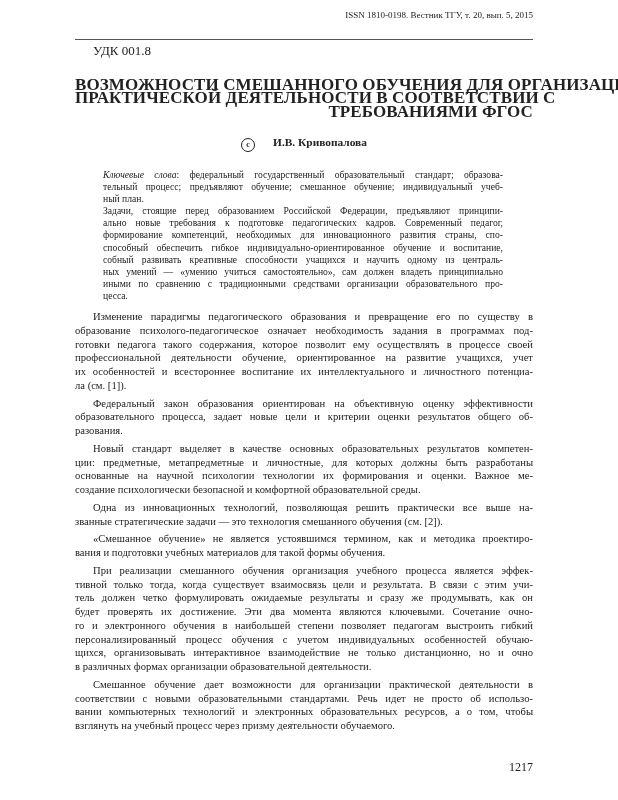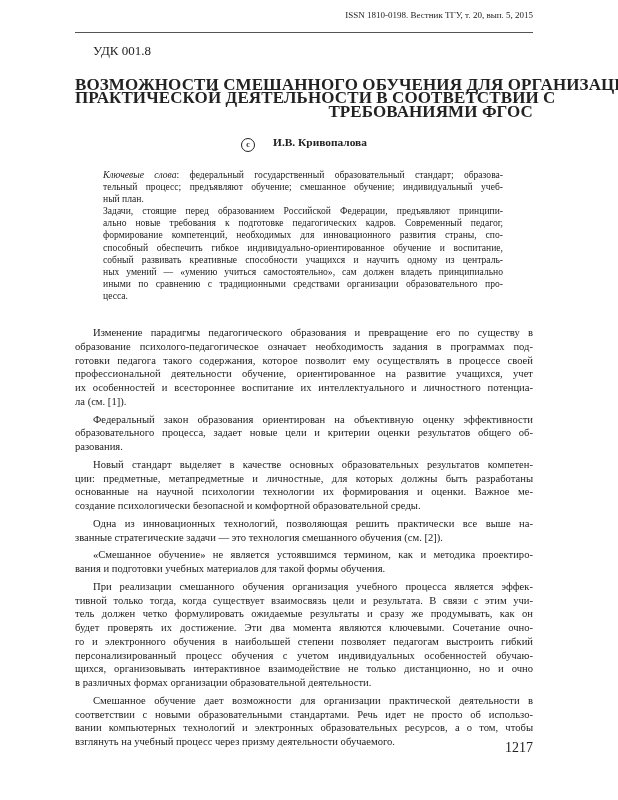--- a/index.html
+++ b/index.html
@@ -6,21 +6,21 @@
   body {
     width: 618px; height: 800px; position: relative; overflow: hidden;
     font-family: "DejaVu Serif", "Liberation Serif", serif;
     color: #222;
   }
   .page { position: absolute; left: 0; top: 0; width: 618px; height: 800px; }
   .running-head {
     position: absolute; left: 75px; top: 10px; width: 458px;
     text-align: right; font-size: 9px; line-height: 11px;
     font-family: "Liberation Serif", serif;
-    padding-bottom: 11px; border-bottom: 1px solid #555;
+    padding-bottom: 18px; border-bottom: 1px solid #555;
   }
   .udc {
     position: absolute; left: 93px; top: 43px;
     font-size: 13px; font-family: "Liberation Serif", serif;
   }
   .title {
     position: absolute; left: 75px; top: 78px; width: 458px;
     text-align: right; font-weight: bold; font-size: 17px; line-height: 13.4px;
     font-family: "Liberation Serif", serif; letter-spacing: 0.1px;
   }
@@ -40,29 +40,28 @@
     font-size: 9.6px; line-height: 12.1px;
     font-family: "Liberation Serif", serif;
   }
   .abstract .ln { white-space: nowrap; text-align: justify; text-align-last: justify; height: 12.1px; overflow: visible; }
   .abstract .ln.last { text-align-last: left; }
   .kw-label { font-style: italic; }
   .body-text {
     position: absolute; left: 75px; top: 310px; width: 458px;
     font-size: 10.6px; line-height: 13.75px;
     font-family: "Liberation Serif", serif;
-    margin-top: 16px;
   }
   .body-text .ln { white-space: nowrap; text-align: justify; text-align-last: justify; height: 13.75px; }
   .body-text .ln.ind { padding-left: 18px; }
   .body-text .ln.last { text-align-last: left; }
   .body-text .gap { height: 4px; }
   .folio {
-    position: absolute; left: 480px; top: 740px; width: 53px; text-align: right;
-    font-size: 14px; font-family: "Liberation Serif", serif;
+    position: absolute; left: 480px; top: 760px; width: 53px; text-align: right;
+    font-size: 12px; font-family: "Liberation Serif", serif;
   }
 </style>
 </head>
 <body>
 
 <div class="page">
 
   <div class="running-head">ISSN 1810-0198. Вестник ТГУ, т. 20, вып. 5, 2015</div>
 
   <div class="udc">УДК 001.8</div>

